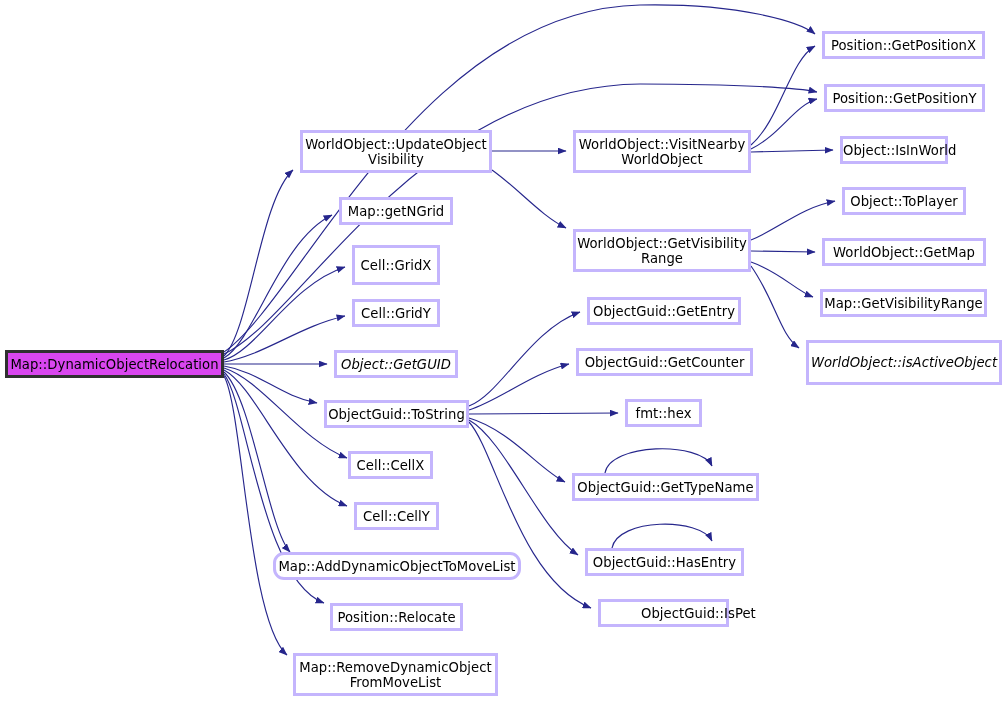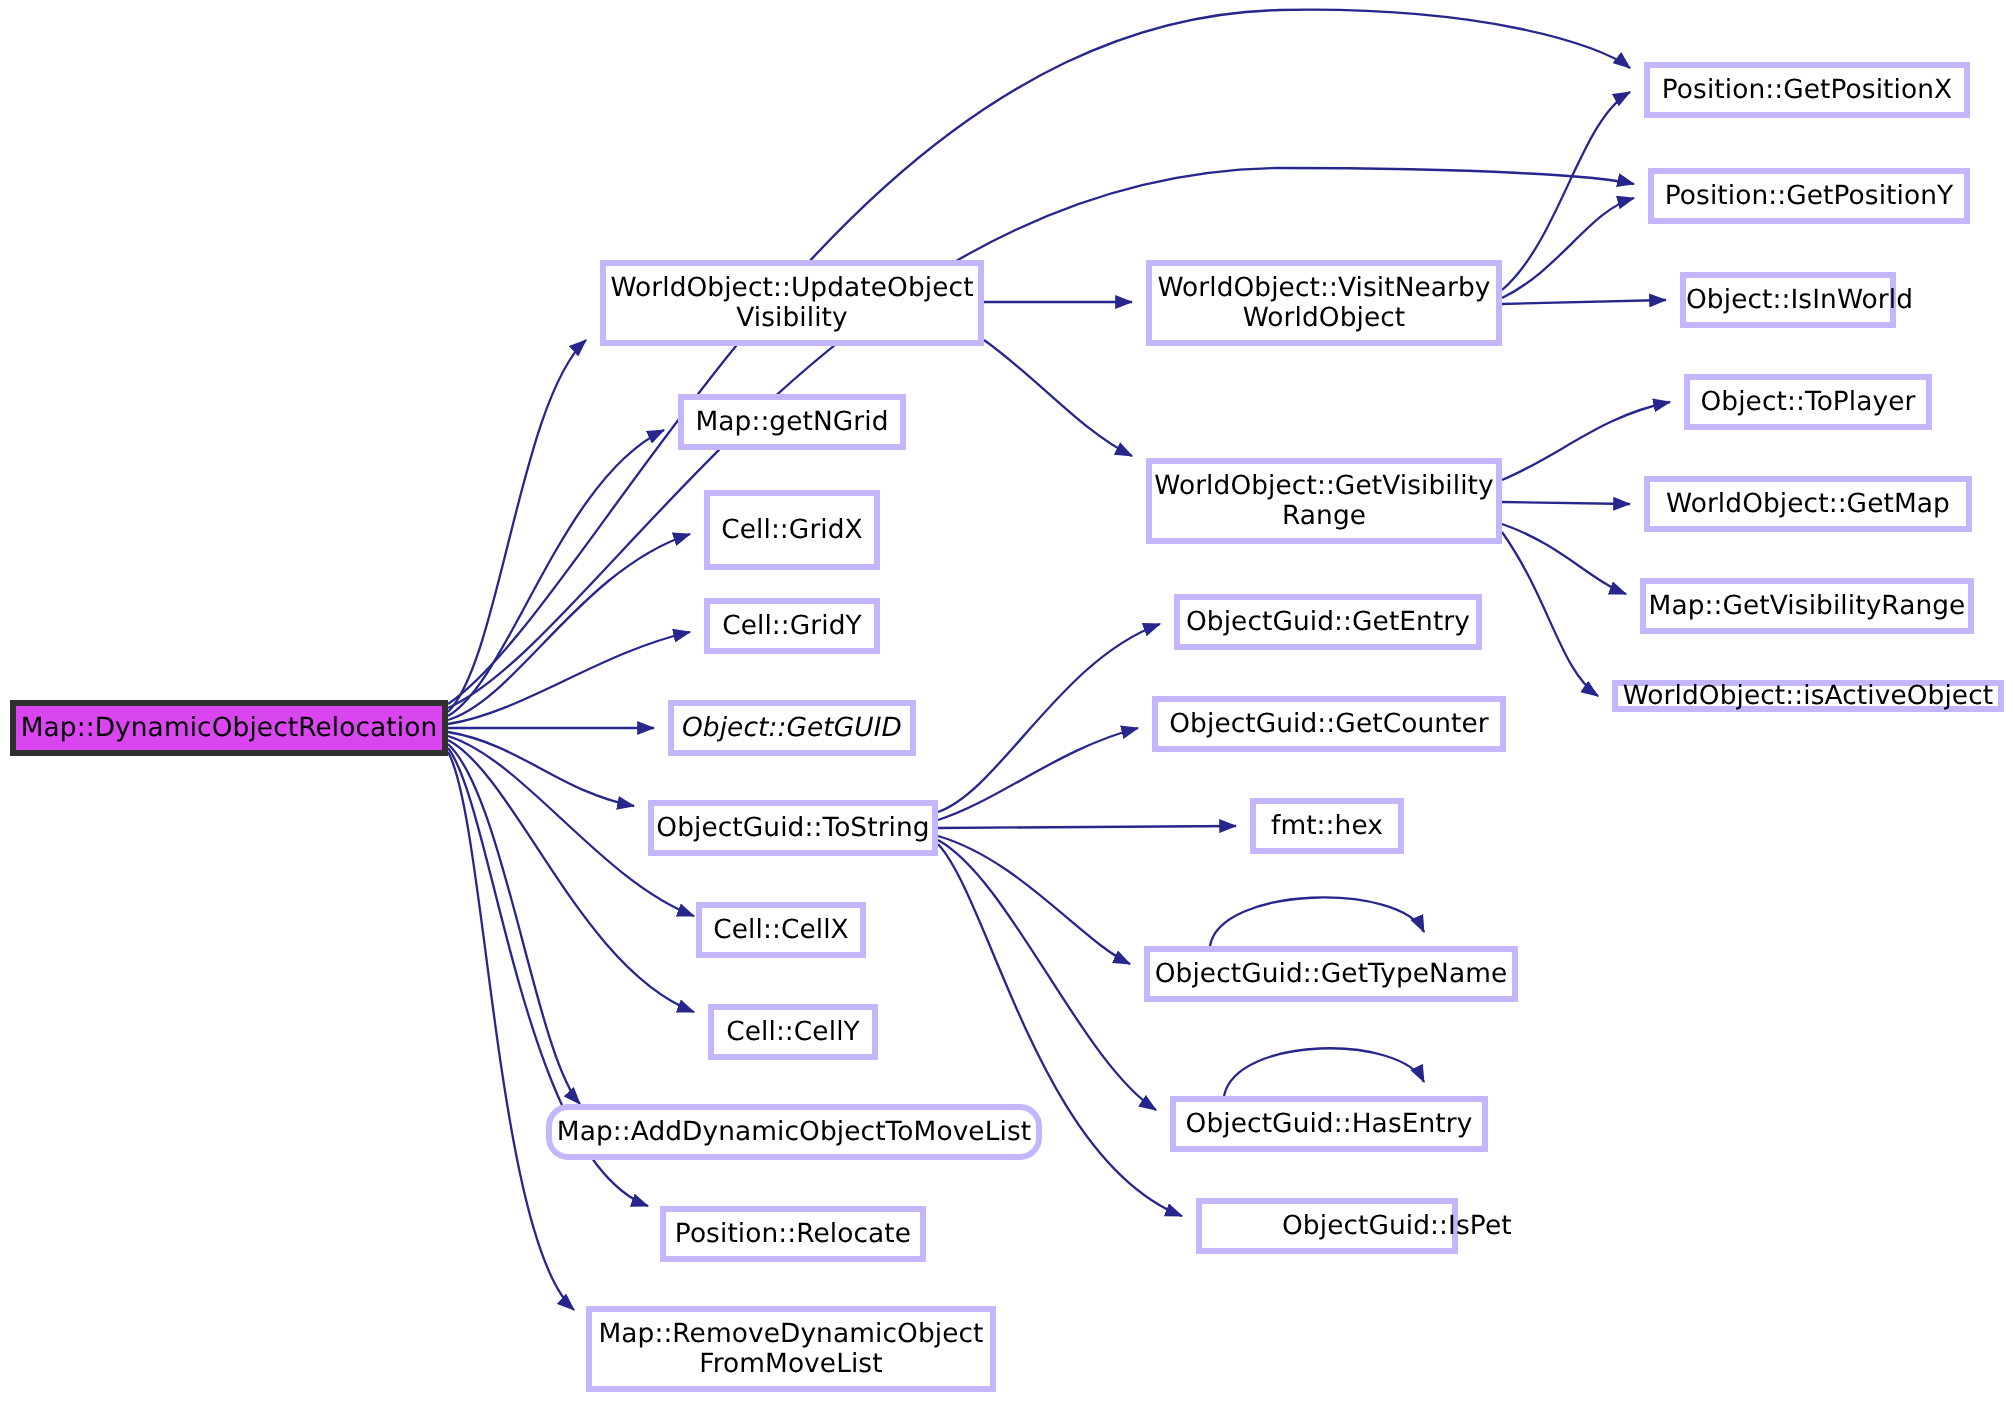--- a/index.html
+++ b/index.html
@@ -118,16 +118,16 @@
       <div class="node" style="left: 625px; top: 399px; width: 77px; height: 28px;"><span class="node-label">fmt::hex</span></div>
       <div class="node" style="left: 572px; top: 473px; width: 187px; height: 28px;"><span class="node-label">ObjectGuid::GetTypeName</span></div>
       <div class="node" style="left: 585px; top: 548px; width: 159px; height: 28px;"><span class="node-label">ObjectGuid::HasEntry</span></div>
       <div class="node" style="left: 598px; top: 599px; width: 131px; height: 28px; padding-left: 40px;"><span class="node-label">ObjectGuid::IsPet</span></div>
       <div class="node" style="left: 822px; top: 31px; width: 163px; height: 28px;"><span class="node-label">Position::GetPositionX</span></div>
       <div class="node" style="left: 824px; top: 84px; width: 161px; height: 28px;"><span class="node-label">Position::GetPositionY</span></div>
       <div class="node" style="left: 840px; top: 136px; width: 108px; height: 28px;"><span class="node-label">Object::IsInWorld</span></div>
       <div class="node" style="left: 842px; top: 187px; width: 124px; height: 28px;"><span class="node-label">Object::ToPlayer</span></div>
       <div class="node" style="left: 822px; top: 238px; width: 164px; height: 28px;"><span class="node-label">WorldObject::GetMap</span></div>
       <div class="node" style="left: 820px; top: 289px; width: 167px; height: 28px;"><span class="node-label">Map::GetVisibilityRange</span></div>
-      <div class="node" style="left: 806px; top: 340px; width: 196px; height: 16px;"><span class="node-label">WorldObject::isActiveObject</span></div>
+      <div class="node" style="left: 806px; top: 340px; width: 196px; height: 45px; font-style: italic;"><span class="node-label">WorldObject::isActiveObject</span></div>
     </div>
 
 </div>
 
 </body></html>

